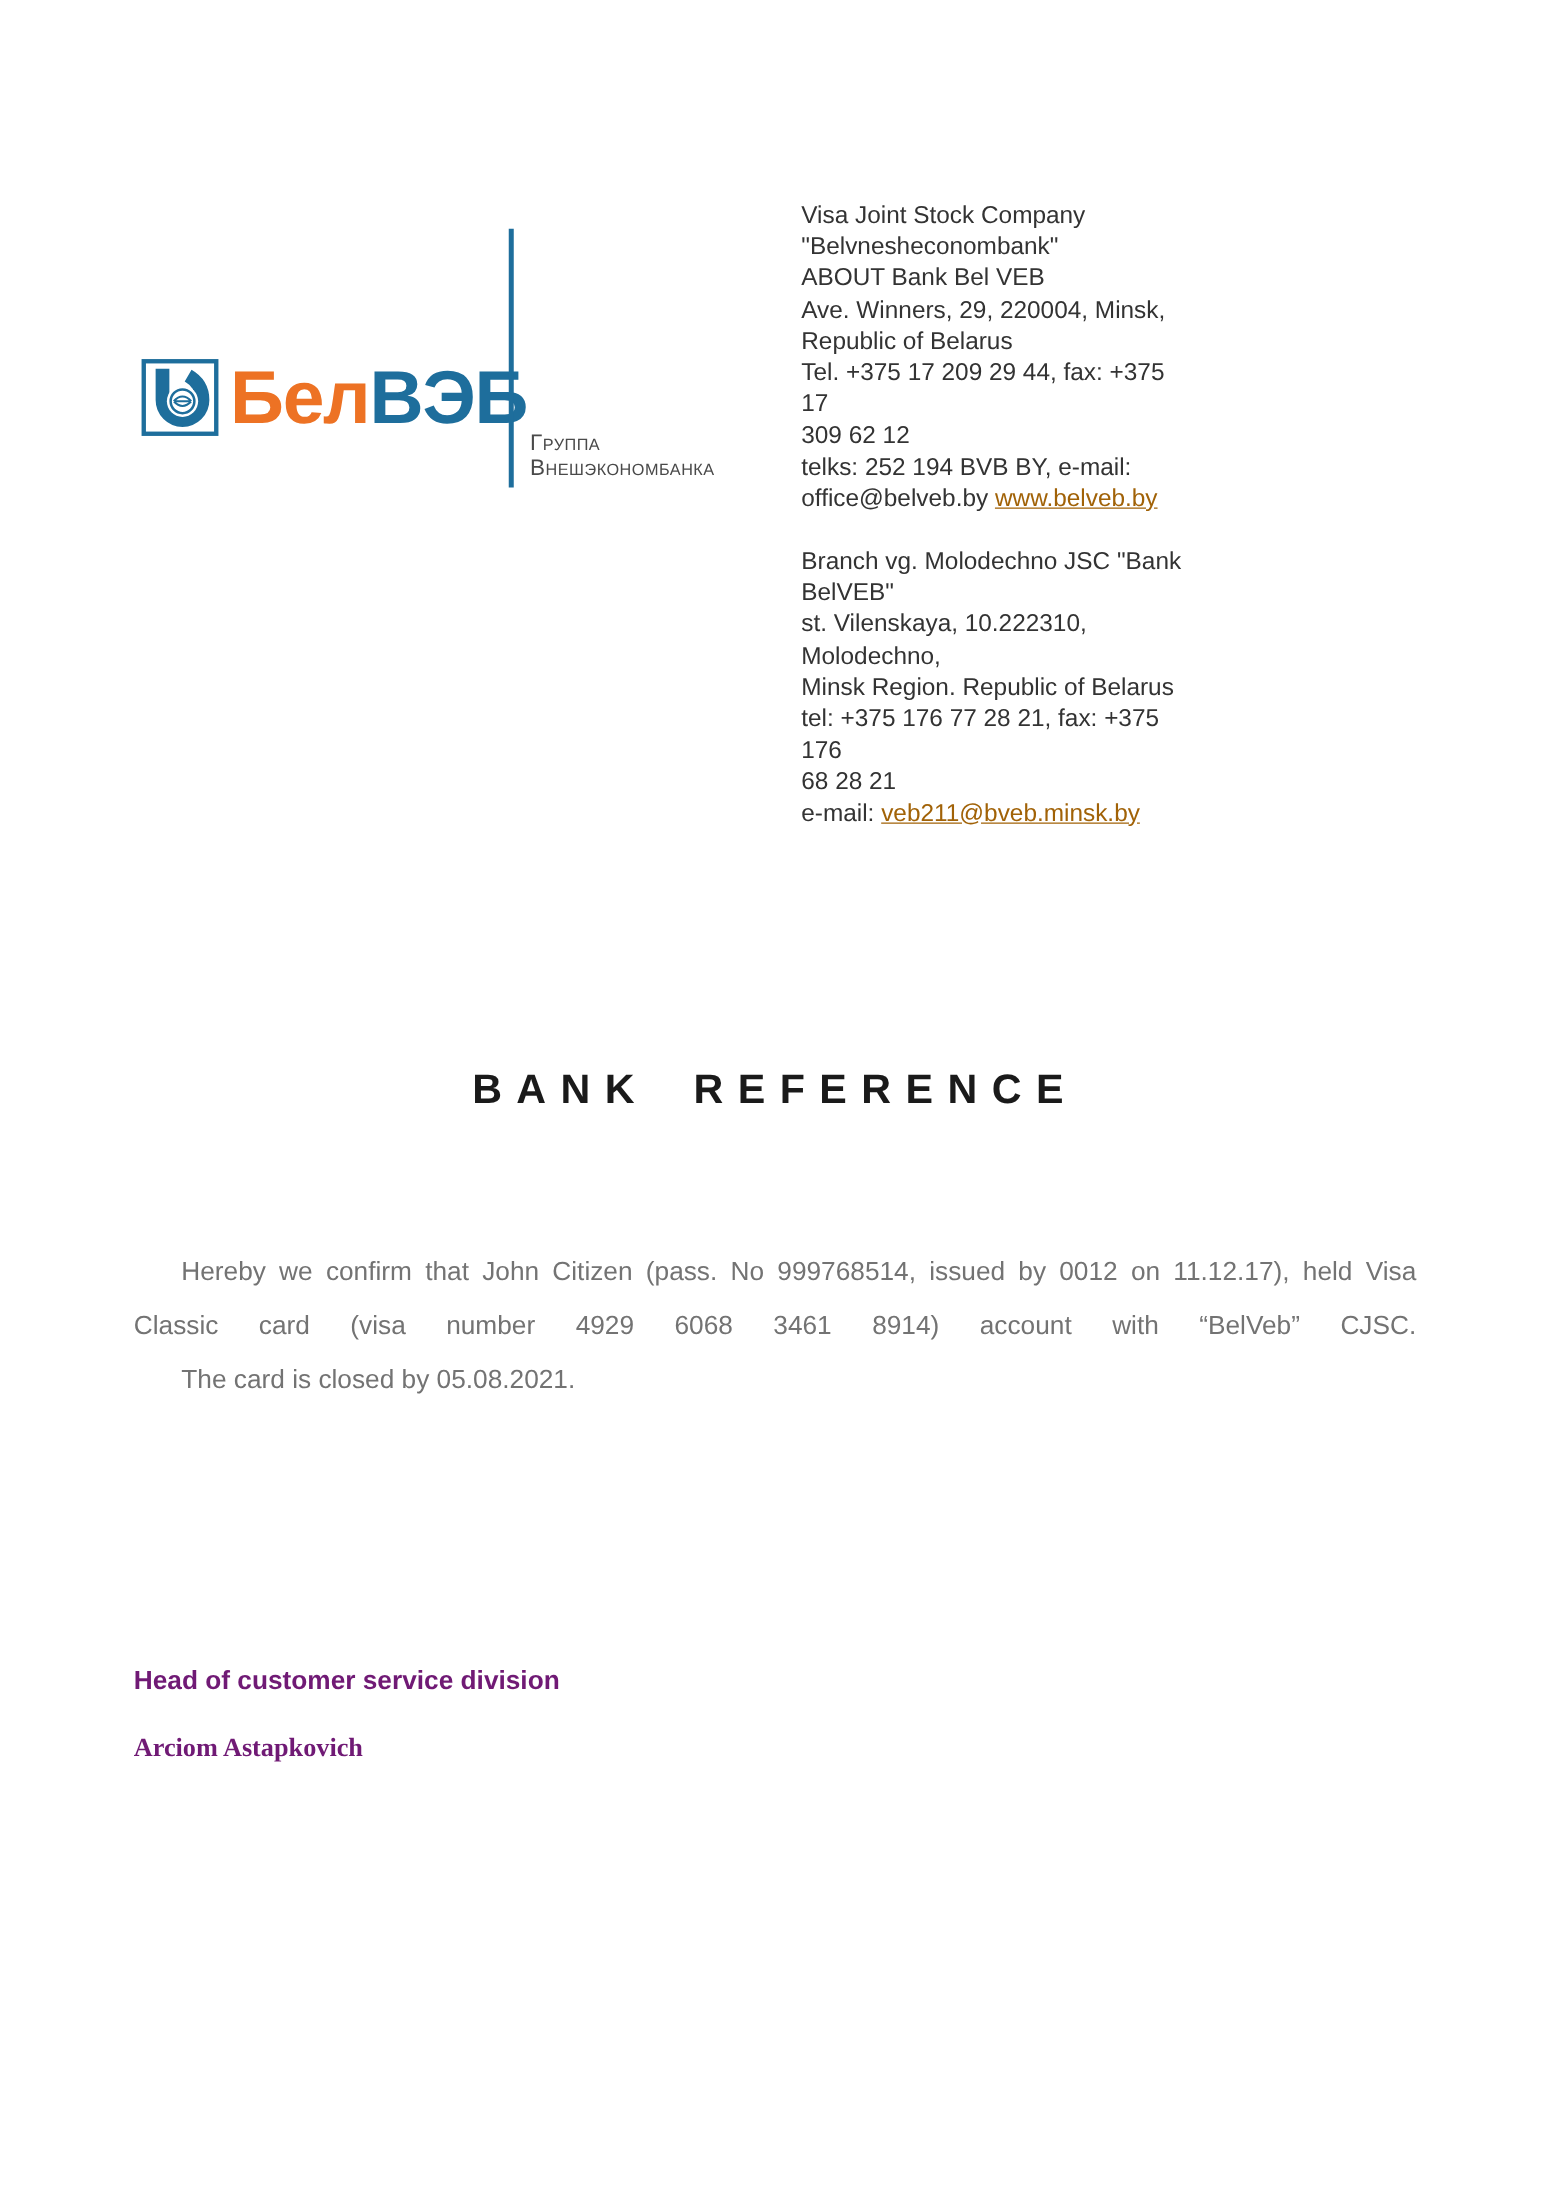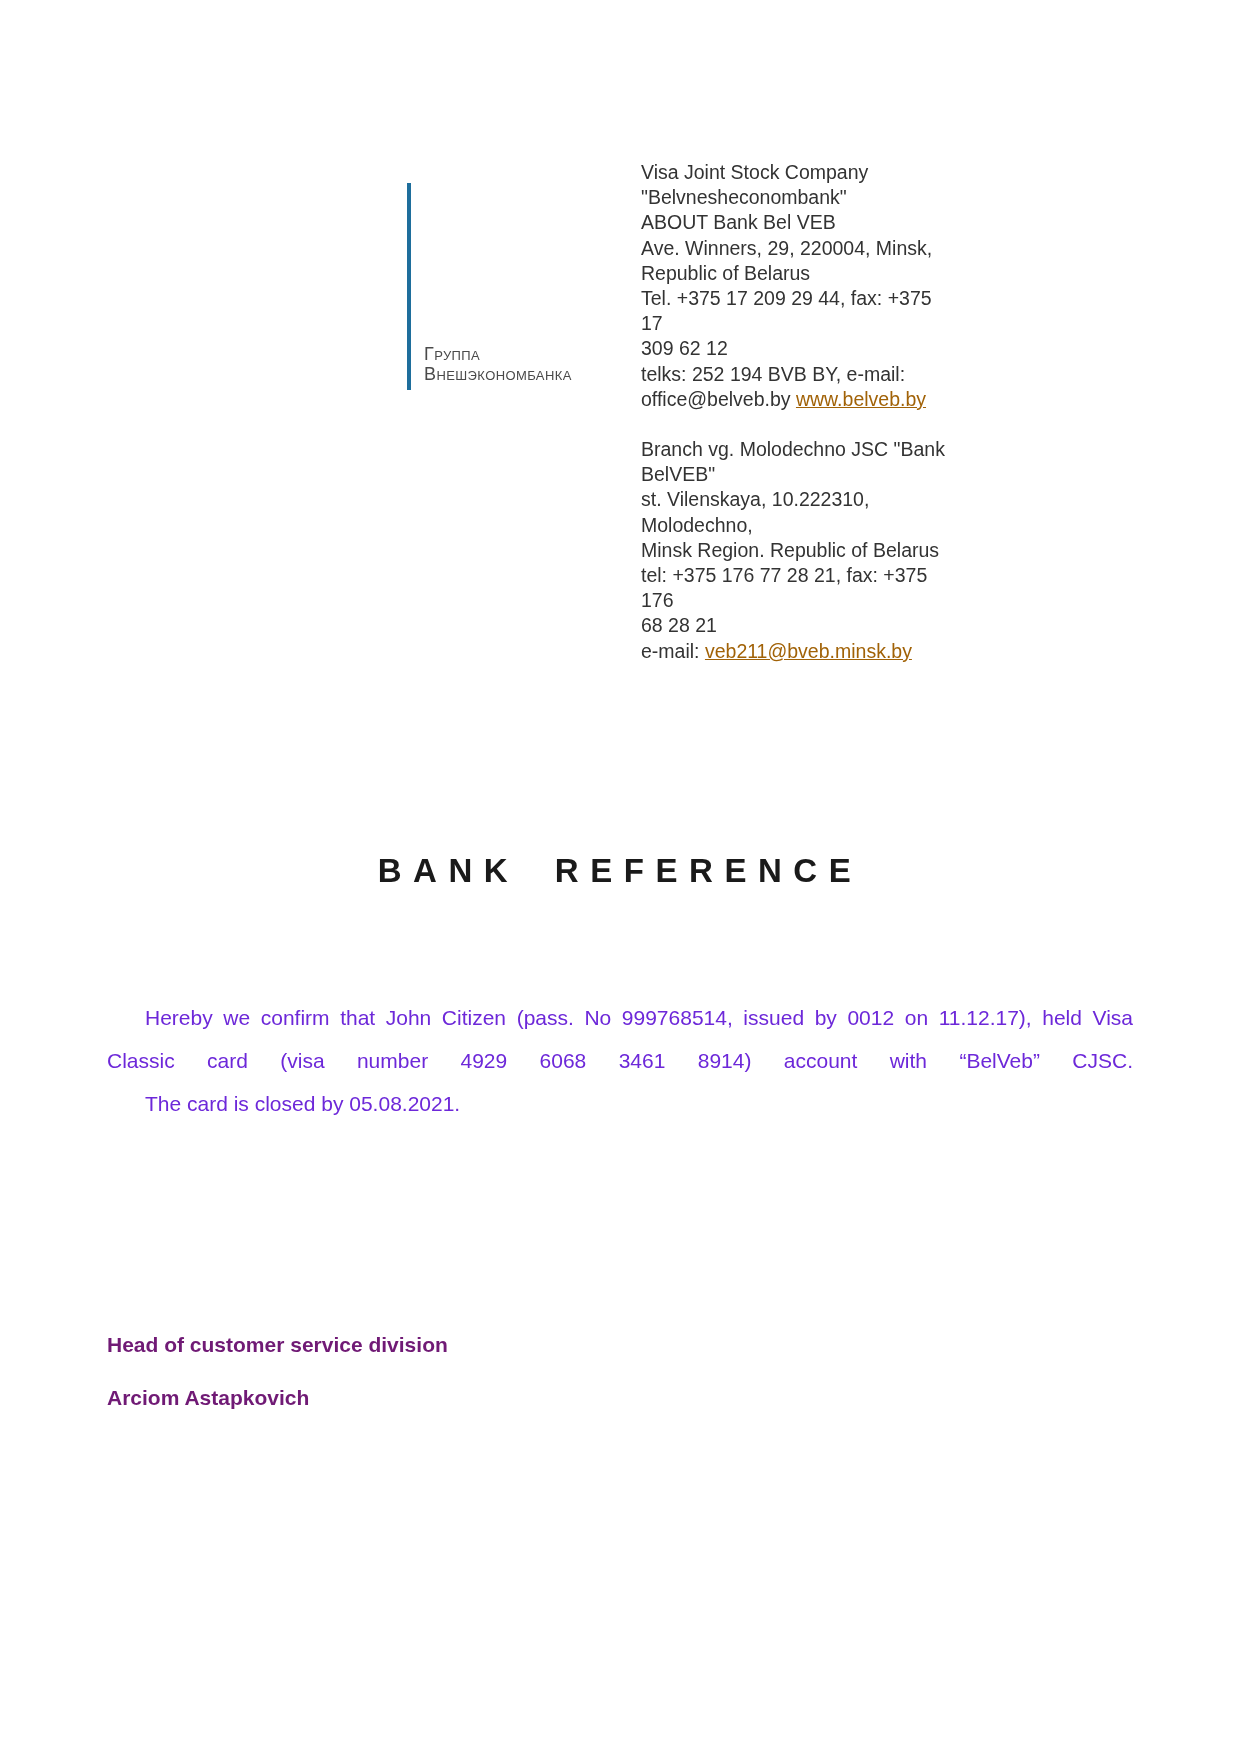--- a/index.html
+++ b/index.html
@@ -89,21 +89,21 @@
     letter-spacing: 0.35em;
     word-spacing: 0.45em;
   }
 
   
   .doc-body {
     position: absolute;
     left: 107px;
     top: 996px;
     width: 1026px;
-    color: #6d28d9;
+    color: #737373;
     font-size: 21px;
     line-height: 43px;
   }
   .doc-body p { margin: 0; }
   .para-justified {
     text-align: justify;
     text-align-last: justify;
     text-indent: 38px;
   }
   .para-plain {
@@ -112,27 +112,39 @@
 
   
   .signature {
     position: absolute;
     left: 107px;
     top: 1333px;
     color: #701a75;
     font-size: 21px;
     font-weight: 700;
   }
-  .signature .sig-name { margin-top: 29px; }
+  .signature .sig-name { margin-top: 29px; font-family: Liberation Serif, serif; }
 </style>
 </head>
 <body>
 
 <div class="page">
 
+  <div class="logo-block">
+    <svg class="logo-icon" viewBox="0 0 64 64" xmlns="http://www.w3.org/2000/svg">
+      <rect x="3" y="3" width="58" height="58" fill="none" stroke="#1e6e9c" stroke-width="3.5"></rect>
+      <path d="M18 9 V34 a16 16 0 0 0 32 0 c0-9.5-4.5-15.5-11.5-19.5" fill="none" stroke="#1e6e9c" stroke-width="11" stroke-linecap="butt"></path>
+      <circle cx="34" cy="35" r="12.5" fill="#ffffff"></circle>
+      <circle cx="34" cy="35" r="9.5" fill="none" stroke="#1e6e9c" stroke-width="2"></circle>
+      <path d="M27 35 c4.5 -5 9.5 -5 14 0 M27 35 c4.5 5 9.5 5 14 0 M27 35 h14" fill="none" stroke="#1e6e9c" stroke-width="1.6"></path>
+    </svg>
+    <div class="wordmark">
+      <span class="orange">Бел</span><span class="blue">ВЭБ</span>
+    </div>
+  </div>
 
   <div class="brand-divider"></div>
 
   <div class="group-caption">
     <div>Группа</div>
     <div>Внешэкономбанка</div>
   </div>
 
   <div class="address-col">
     <div>

